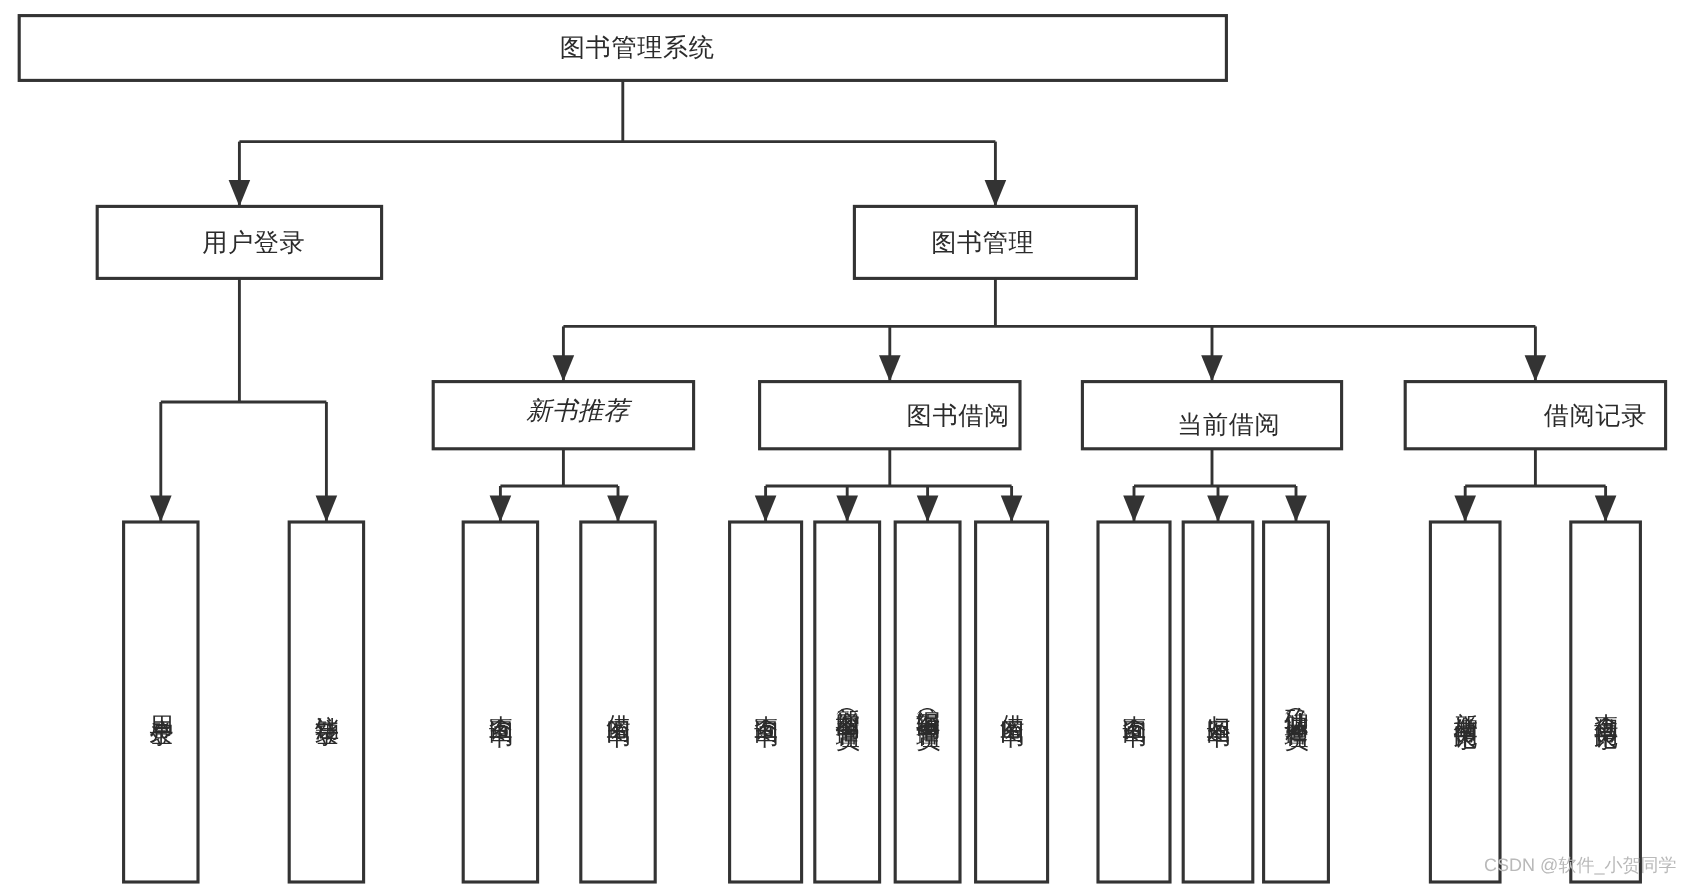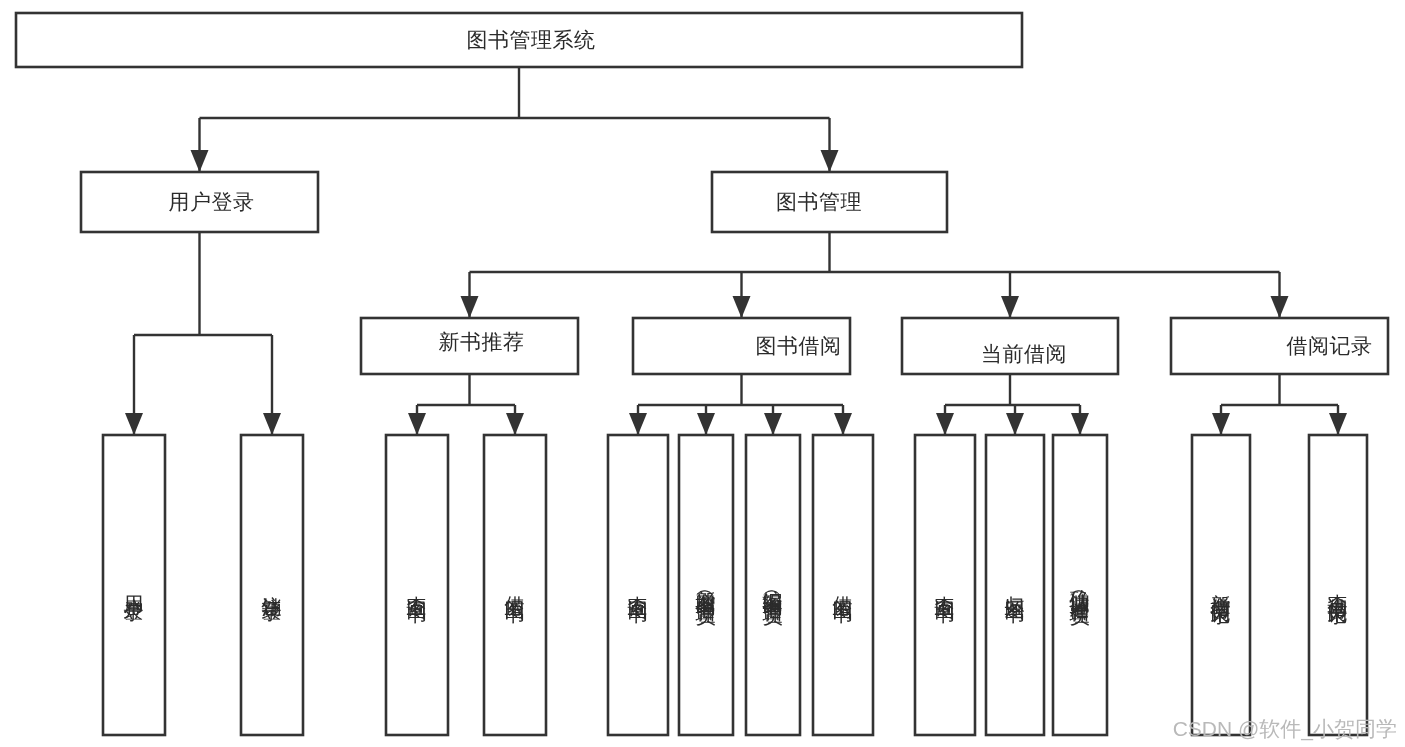--- a/index.html
+++ b/index.html
@@ -63,22 +63,22 @@
     color: #2b2b2b;
     writing-mode: vertical-rl;
     text-orientation: upright;
     letter-spacing: 2.5px;
     line-height: 1;
     pointer-events: none;
   }
   .watermark {
     position: absolute;
     right: 8px;
-    bottom: 4px;
-    font-size: 21px;
+    bottom: 16px;
+    font-size: 15px;
     color: #b9b9b9;
     white-space: nowrap;
     pointer-events: none;
   }
 </style>
 </head>
 <body>
 
 <div id="diagram-root">
   <svg id="diagram-svg" viewBox="0 0 1405 747" xmlns="http://www.w3.org/2000/svg">
@@ -158,21 +158,21 @@
         <rect x="1192" y="435" width="58" height="300" class="node-box"></rect>
         <rect x="1309" y="435" width="58" height="300" class="node-box"></rect>
       </g>
   </svg>
   <div id="labels-layer">
       <div class="node-label-h" style="left: 16px; top: 13px; width: 1006px; height: 54px;">图书管理系统</div>
       <div class="node-label-h" style="left: 81px; top: 172px; width: 237px; height: 60px;">用户登录</div>
       <div class="node-label-v" style="left: 103px; top: 435px; width: 62px; height: 300px;">用户登录</div>
       <div class="node-label-v" style="left: 241px; top: 435px; width: 62px; height: 300px;">注销登录</div>
       <div class="node-label-h" style="left: 712px; top: 172px; width: 190px; height: 60px;">图书管理</div>
-      <div class="node-label-h" style="left: 361px; top: 318px; width: 217px; height: 48px;">新书推荐</div>
+      <div class="node-label-h" style="left: 361px; top: 318px; width: 217px; height: 48px; font-style: italic;">新书推荐</div>
       <div class="node-label-v" style="left: 386px; top: 435px; width: 62px; height: 300px;">查询图书</div>
       <div class="node-label-v" style="left: 484px; top: 435px; width: 62px; height: 300px;">借阅图书</div>
       <div class="node-label-h" style="left: 633px; top: 318px; width: 217px; height: 56px; padding-left: 45px;">图书借阅</div>
       <div class="node-label-v" style="left: 608px; top: 435px; width: 60px; height: 300px;">查询图书</div>
       <div class="node-label-v" style="left: 679px; top: 435px; width: 54px; height: 300px;">新增图书（管理员）</div>
       <div class="node-label-v" style="left: 746px; top: 435px; width: 54px; height: 300px;">编辑图书（管理员）</div>
       <div class="node-label-v" style="left: 813px; top: 435px; width: 60px; height: 300px;">借阅图书</div>
       <div class="node-label-h" style="left: 904px; top: 318px; width: 216px; height: 72px;">当前借阅</div>
       <div class="node-label-v" style="left: 915px; top: 435px; width: 60px; height: 300px;">查询图书</div>
       <div class="node-label-v" style="left: 986px; top: 435px; width: 58px; height: 300px;">归还图书</div>

